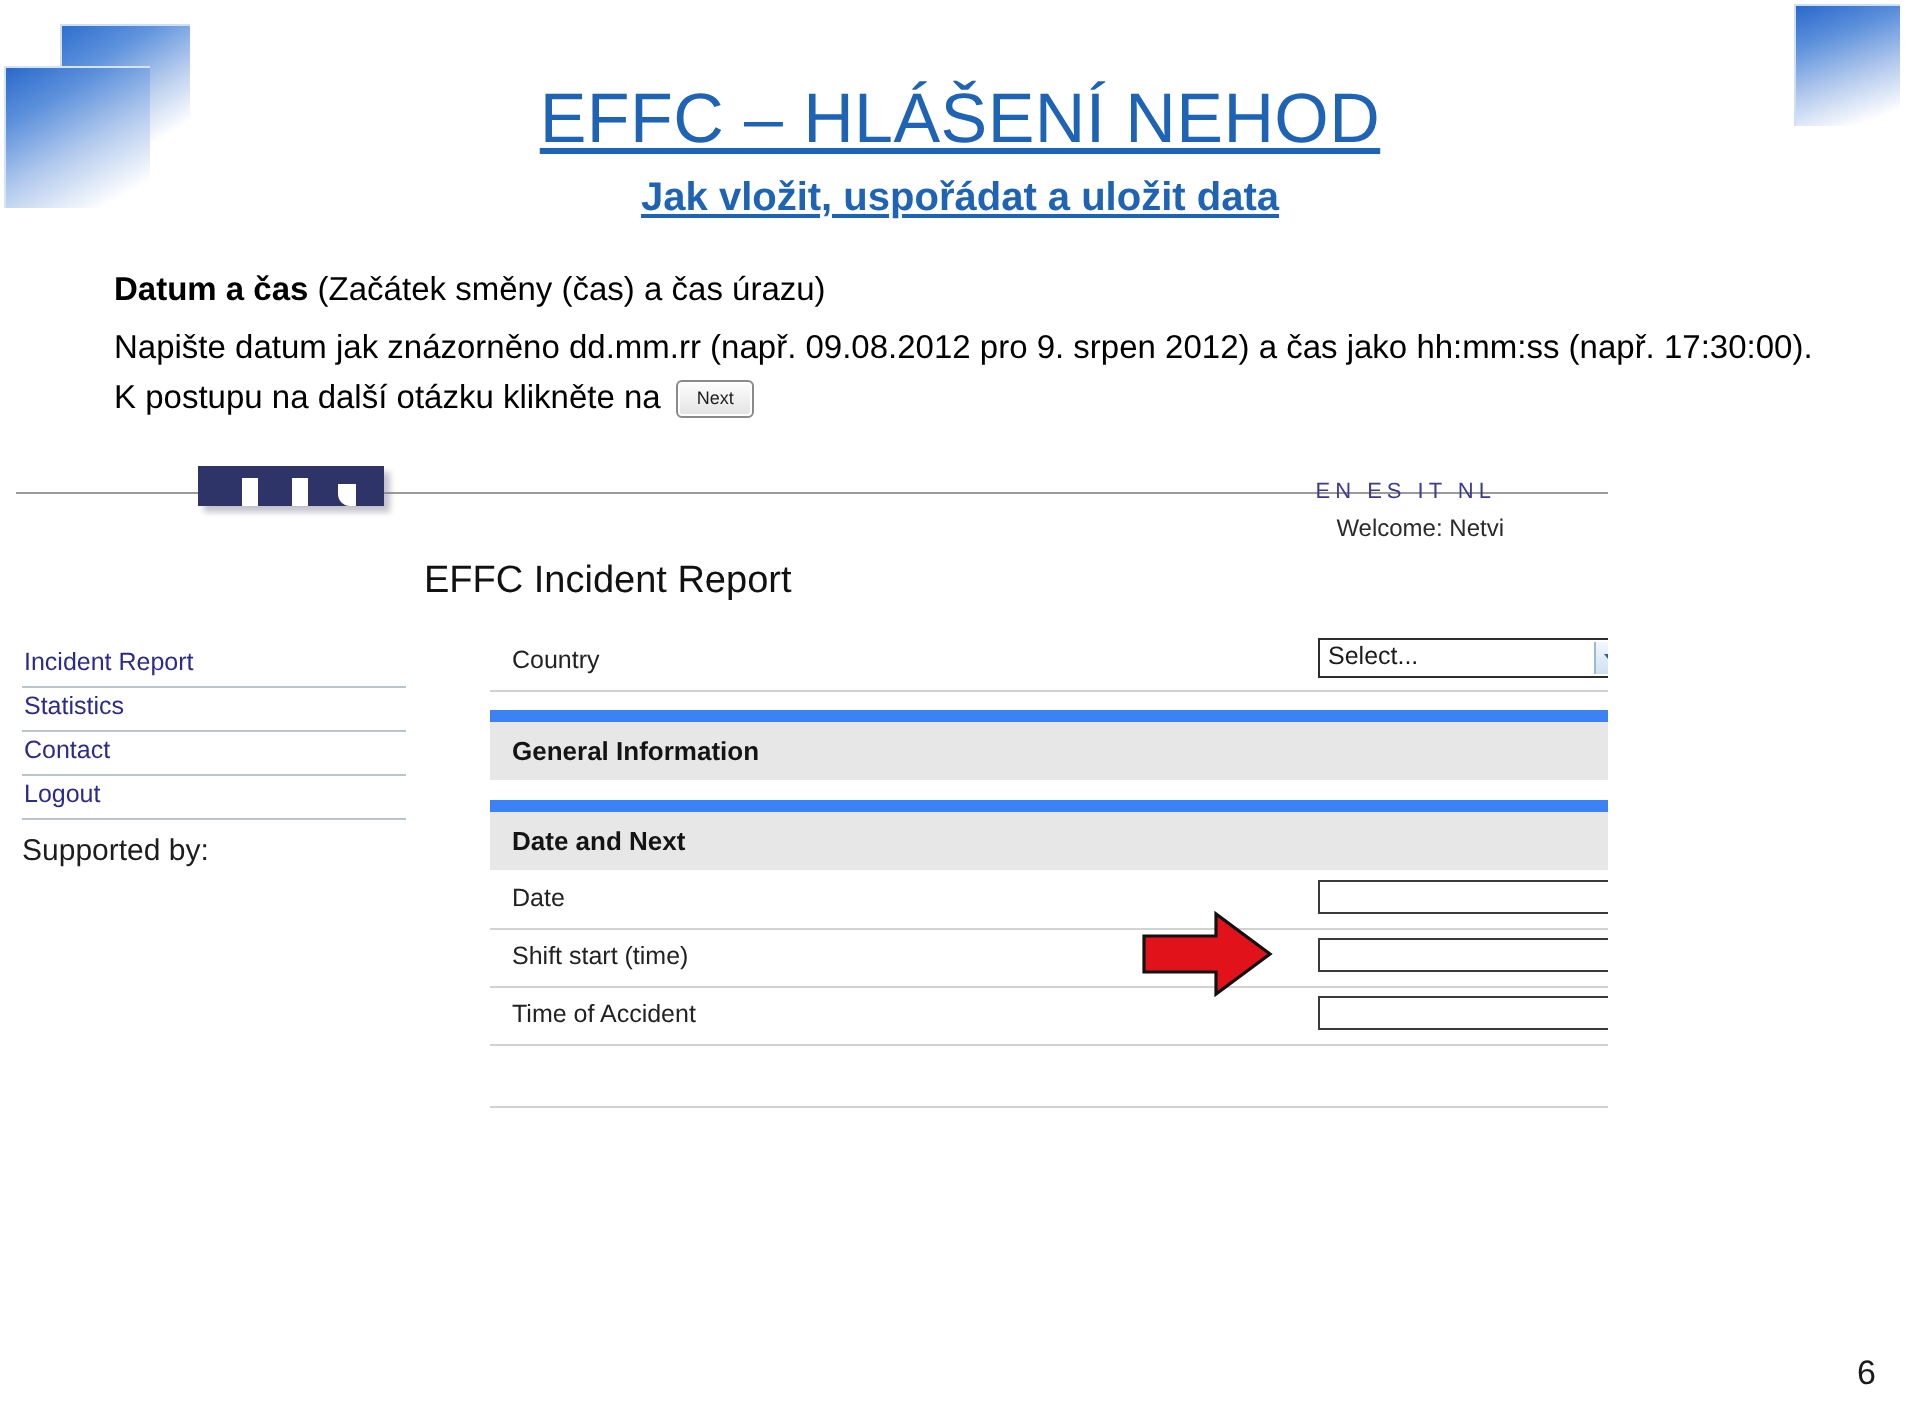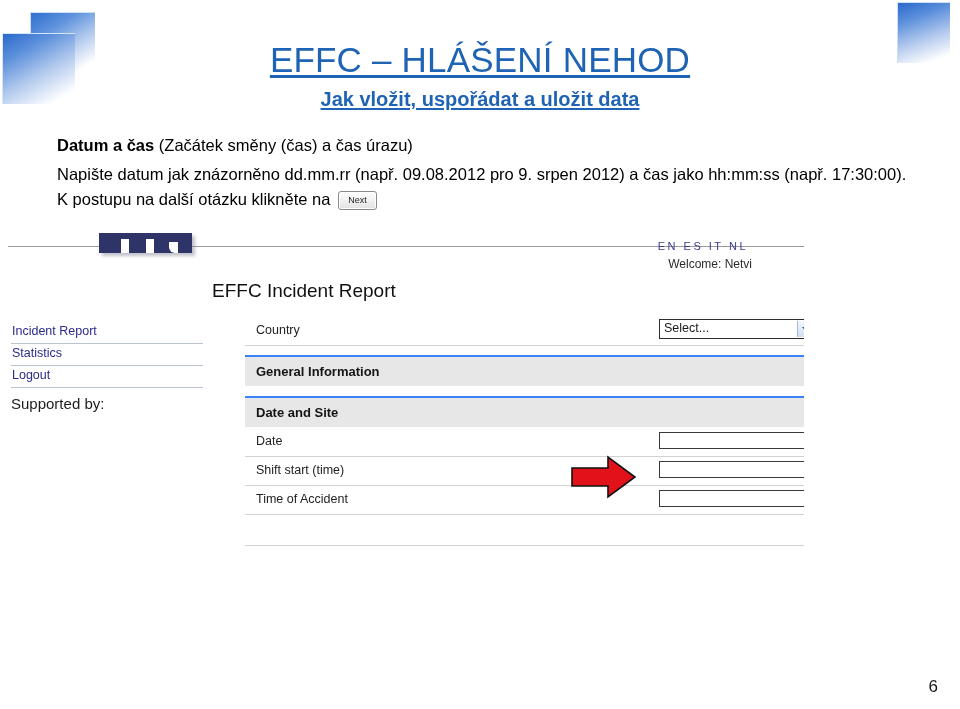--- a/index.html
+++ b/index.html
@@ -177,21 +177,21 @@
   .row .label {
     position: absolute;
     left: 11px; top: 6px;
     font-size: 12.5px;
     color: #222222;
   }
   .row.section {
     height: 29px;
     background: #e7e7e7;
     border-bottom: 1px solid #ffffff;
-    border-top: 2px solid #3b82f6;
+    border-top: 6px solid #3b82f6;
     margin-top: 9px;
   }
   .row.section .label {
     font-weight: bold;
     font-size: 13px;
     color: #141414;
     top: 7px;
   }
   .row.plain { border-bottom: 1px solid #d2d2d2; }
 
@@ -310,40 +310,41 @@
   </div>
 
   <div class="lang-links">EN  ES  IT  NL</div>
   <div class="welcome">Welcome: Netvi</div>
 
   <div class="shot-heading">EFFC Incident Report</div>
 
   <div class="nav">
     <div class="nav-item">Incident Report</div>
     <div class="nav-item">Statistics</div>
+    <div class="nav-item">Contact</div>
     <div class="nav-item">Logout</div>
     <div class="nav-supported">Supported by:</div>
   </div>
 
   <div class="form">
 
     <div class="row plain">
       <span class="label">Country</span>
       <div class="select-box">
         <span class="sel-text">Select...</span>
         <span class="sel-arrow"></span>
       </div>
     </div>
 
     <div class="row section">
       <span class="label">General Information</span>
     </div>
 
     <div class="row section">
-      <span class="label">Date and Site</span>
+      <span class="label">Date and Next</span>
     </div>
 
     <div class="row">
       <span class="label">Date</span>
       <div class="text-input"></div>
       <div class="cal-icon">
           <span class="bar"></span>
           <span class="g"></span>
         </div>
     </div>

